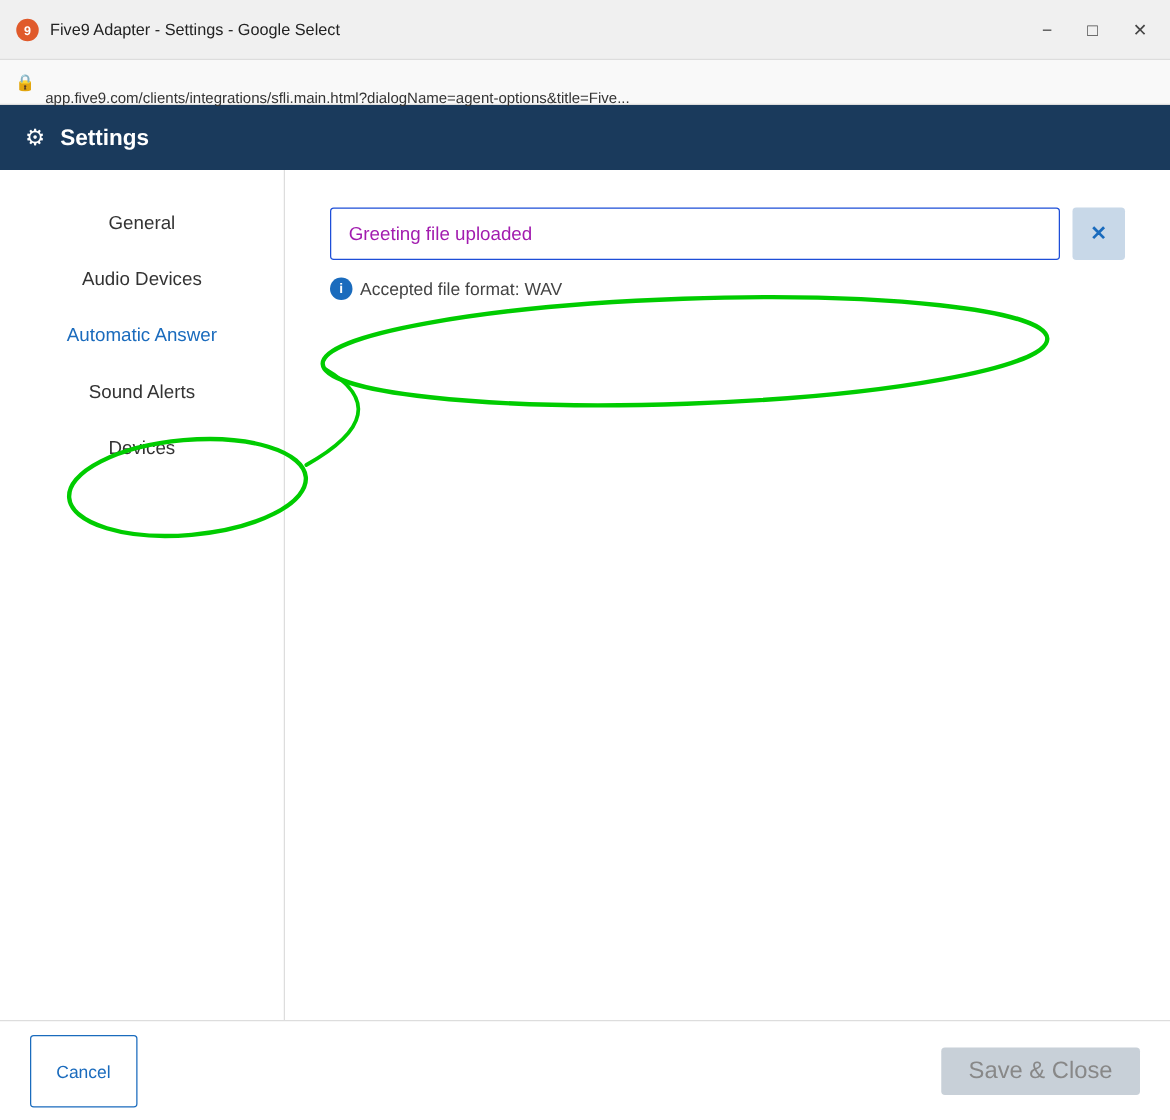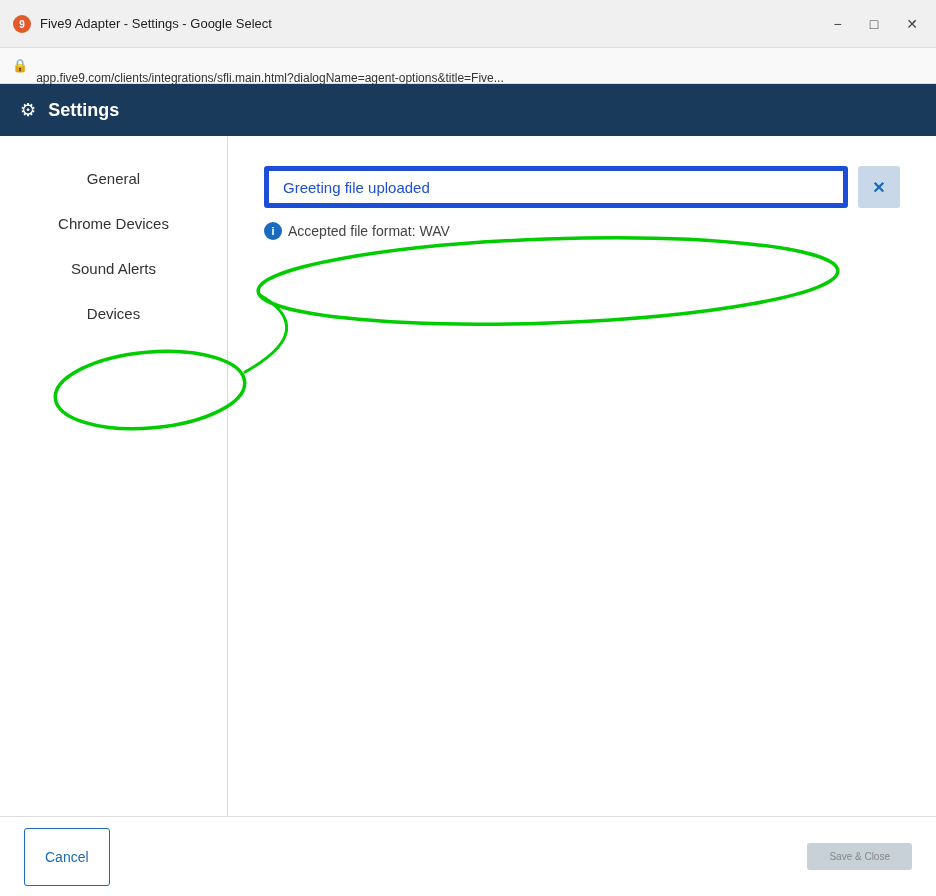--- a/index.html
+++ b/index.html
@@ -131,26 +131,26 @@
       margin-bottom: 18px;
     }
     .file-input-row {
       display: flex;
       align-items: center;
       gap: 10px;
       margin-bottom: 14px;
     }
     .file-input-box {
       flex: 1;
-      border: 5px solid #1d4ed8;
+      border: 1px solid #1d4ed8;
       border-radius: 3px;
       height: 42px;
       padding: 0 14px;
       font-size: 15px;
-      color: #1d4ed8;
+      color: #a21caf;
       background: #fff;
       outline: none;
     }
     .clear-btn {
       background: #c8d8e8;
       border: none;
       border-radius: 3px;
       width: 42px;
       height: 42px;
       font-size: 16px;
@@ -198,21 +198,21 @@
       color: #1a6bbd;
       font-size: 14px;
       padding: 20px 20px;
       border-radius: 3px;
       cursor: pointer;
     }
     .save-btn {
       background: #c8d0d8;
       border: none;
       color: #888;
-      font-size: 10px;
+      font-size: 19px;
       padding: 8px 22px;
       border-radius: 3px;
       cursor: not-allowed;
     }
 
     
     .overlay {
       position: fixed;
       top: 0;
       left: 0;
@@ -247,21 +247,22 @@
 
 <div class="settings-header">
   <span class="settings-gear">⚙</span>
   <span class="settings-title">Settings</span>
 </div>
 
 <div class="main-content">
 
   <nav class="sidebar">
     <a class="sidebar-item inactive">General</a>
-    <a class="sidebar-item inactive">Chrome Devices</a>
+    <a class="sidebar-item inactive">Audio Devices</a>
+    <a class="sidebar-item" style="color:#1a6bbd;">Automatic Answer</a>
     <a class="sidebar-item inactive">Sound Alerts</a>
     <a class="sidebar-item inactive">Devices</a>
   </nav>
 
   <div class="content-panel">
 
     <div class="file-input-row">
       <input class="file-input-box" type="text" readonly="" value="Greeting file uploaded" style="">
       <button class="clear-btn">✕</button>
     </div>

